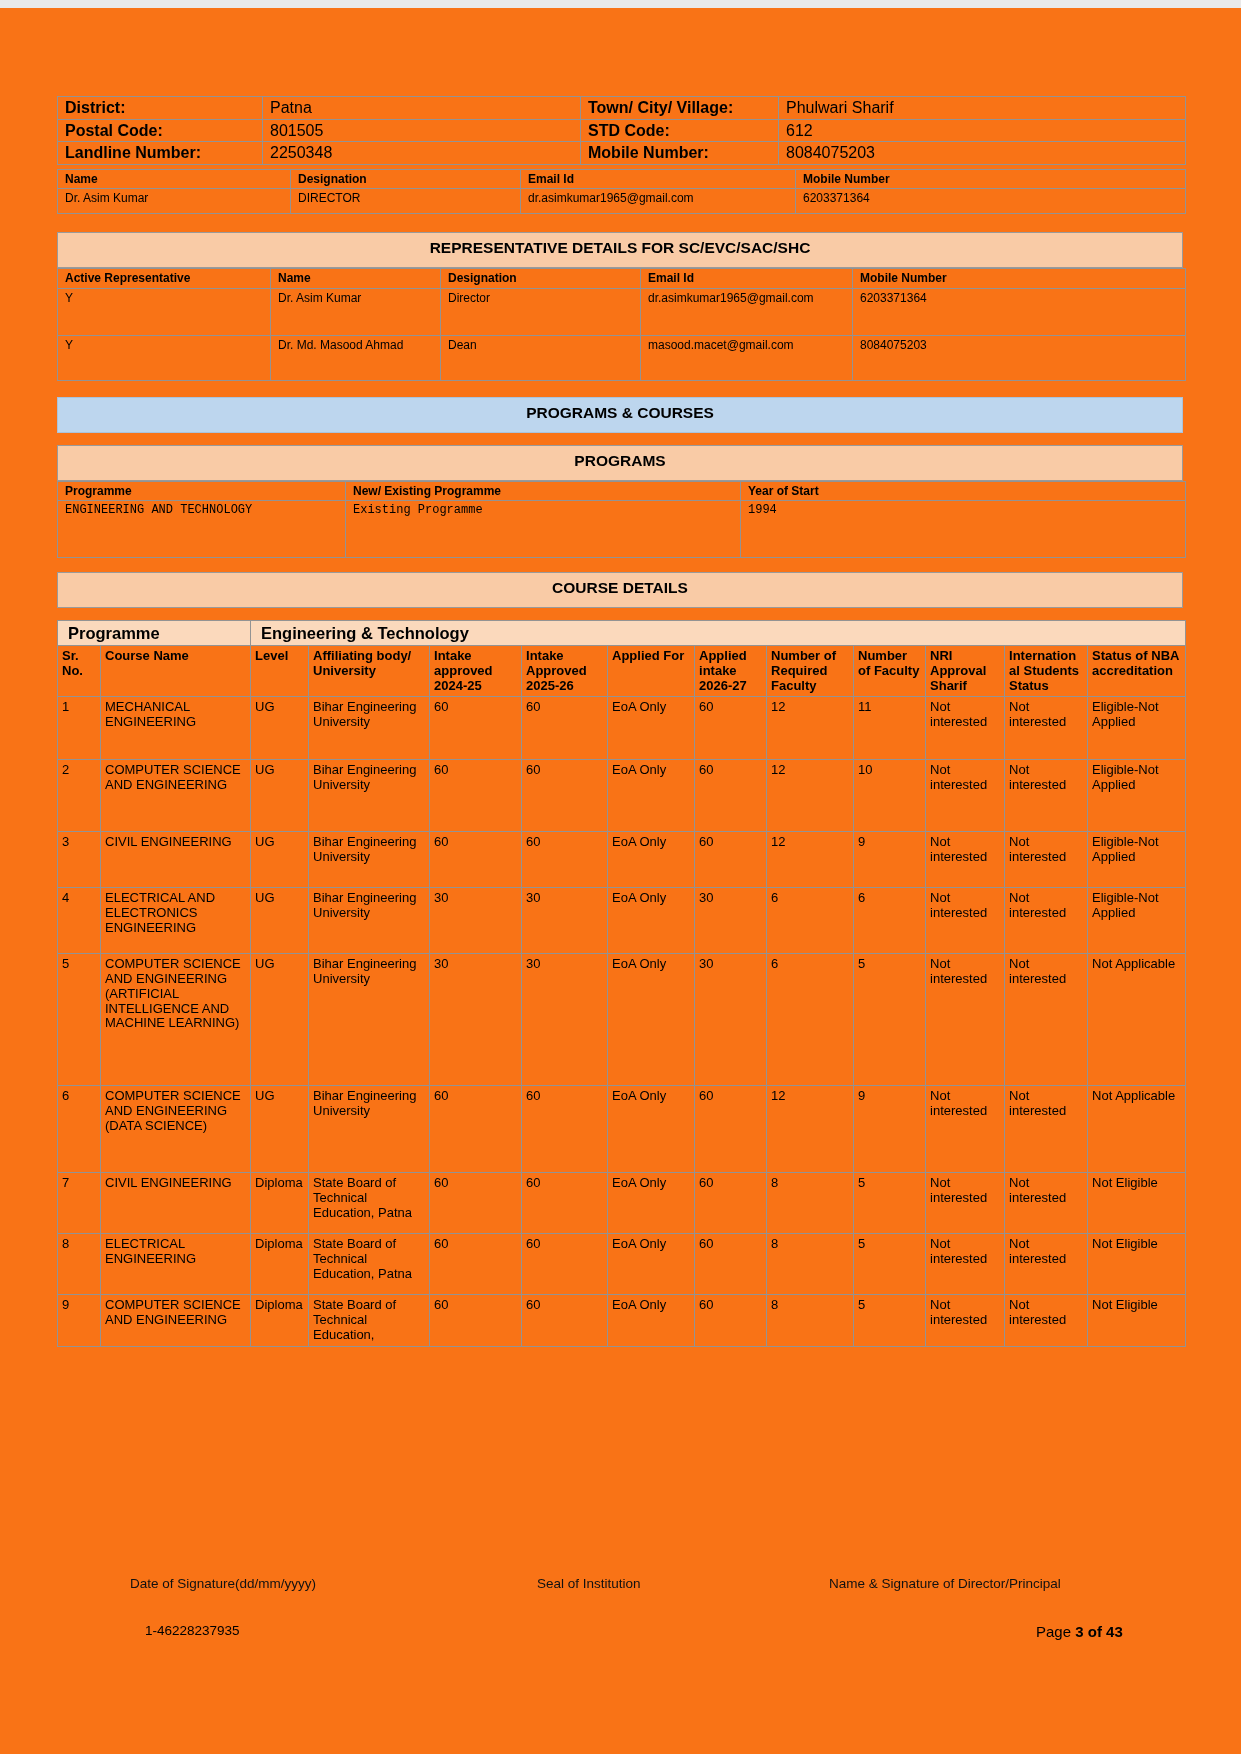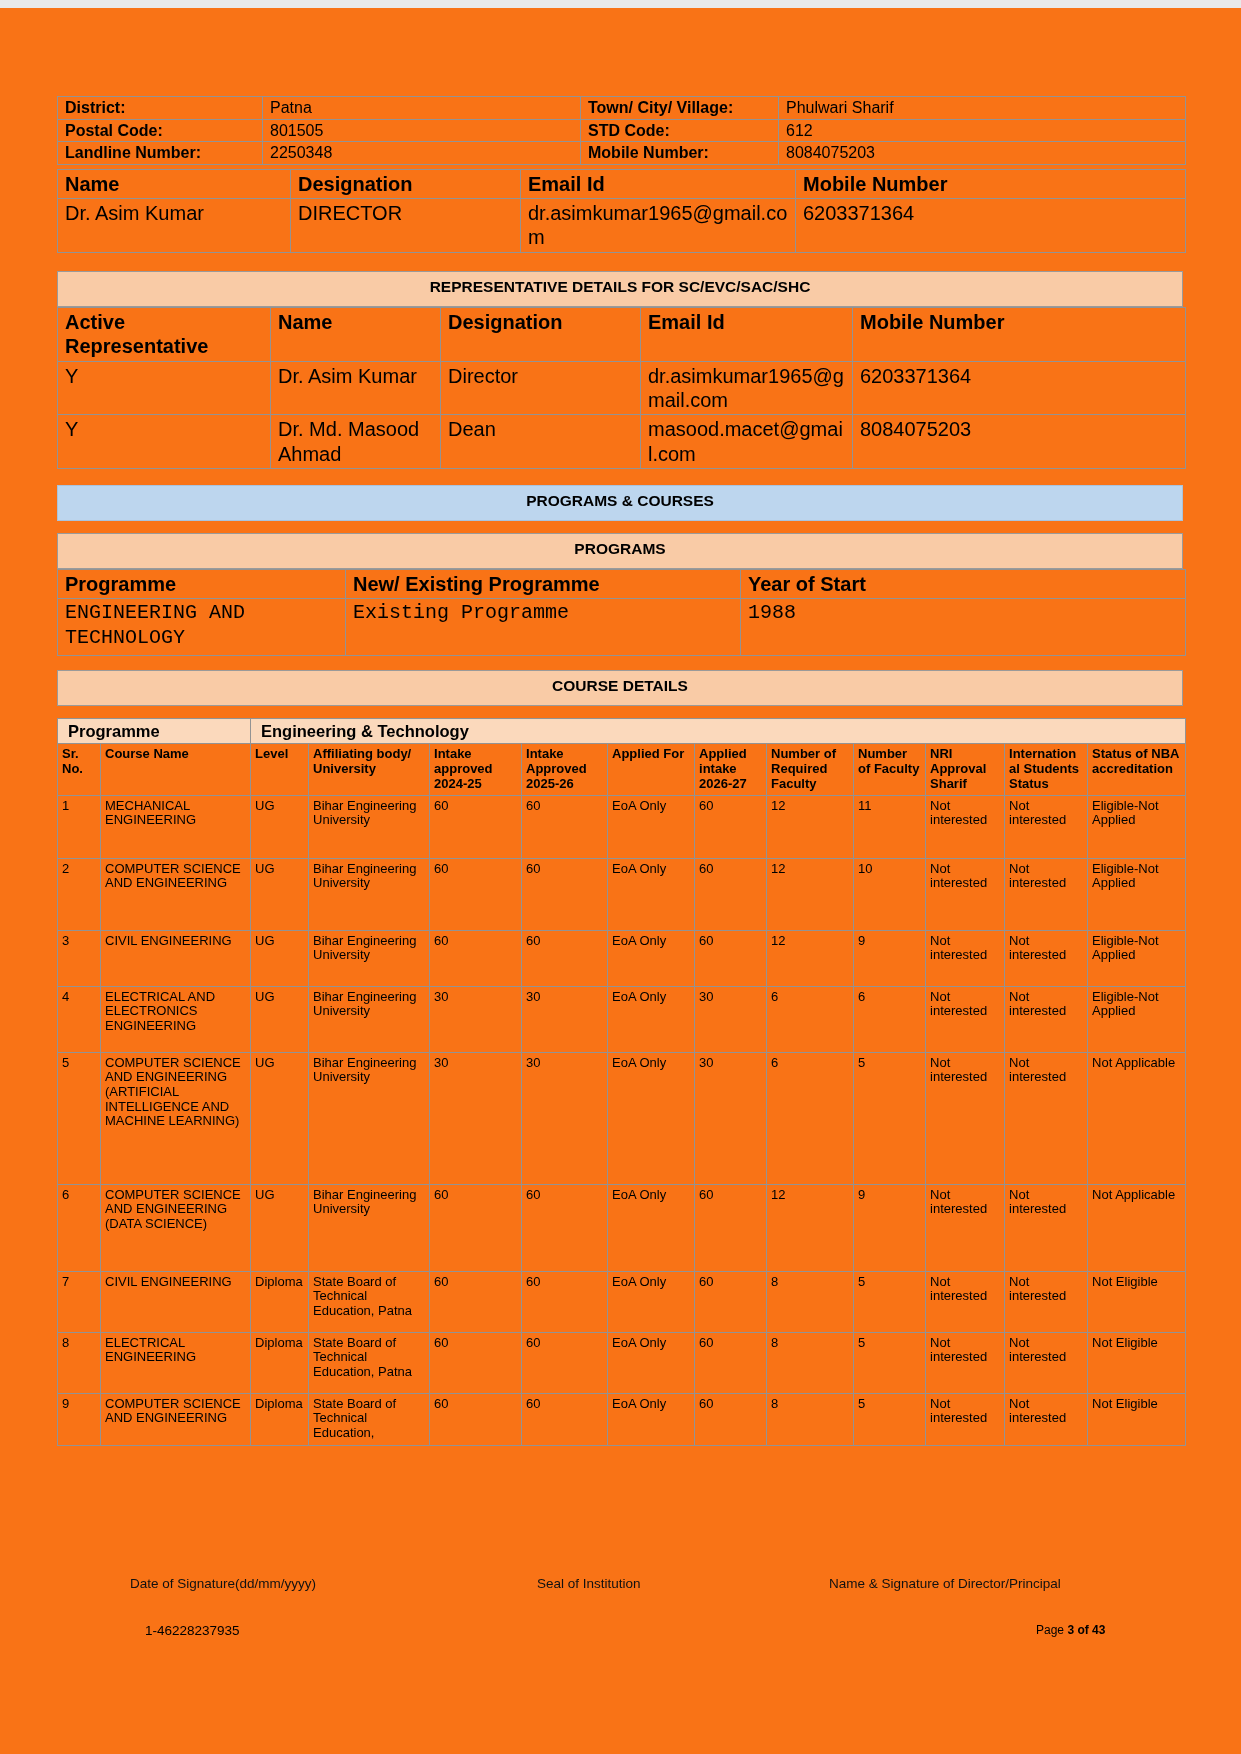--- a/index.html
+++ b/index.html
@@ -41,21 +41,21 @@
   .tbl-contact{font-size:16px;line-height:1.22;}
   .tbl-contact td{padding:1px 7px;}
   .tbl-contact td.lbl{font-weight:bold;}
   .tbl-contact tr:nth-child(1) td,
   .tbl-contact tr:nth-child(2) td,
   .tbl-contact tr:nth-child(3) td{height:19px;}
   .tbl-contact tr:nth-child(4) td{height:40px;}
   .tbl-contact tr:nth-child(5) td{height:40px;}
 
   
-  .tbl-mid{font-size:20px;line-height:1.22;}
+  .tbl-mid{font-size:12px;line-height:1.22;}
   .tbl-mid th{font-weight:bold;padding:2px 7px;}
   .tbl-mid td{padding:2px 7px;}
   .tbl-additional tbody td{height:20px;}
   .tbl-rep tbody tr:nth-of-type(1) td{height:42px;}
   .tbl-rep tbody tr:nth-of-type(2) td{height:40px;}
   .tbl-programs tbody td{height:52px;font-family:Liberation Mono, monospace;}
 
   .gap4{height:4px;}  .gap12{height:12px;}  .gap14{height:14px;}
   .gap16{height:16px;}  .gap18{height:18px;}
 
@@ -76,21 +76,21 @@
   .tbl-course tbody tr:nth-of-type(7) td{height:54px;}
   .tbl-course tbody tr:nth-of-type(8) td{height:54px;}
   .tbl-course tbody tr:nth-of-type(9) td{height:45px;}
 
   
   .footer-label{position:absolute;top:1568px;font-size:13.5px;color:#111;}
   .f-date{left:130px;}
   .f-seal{left:537px;}
   .f-sign{left:829px;}
   .ref-id{position:absolute;left:145px;top:1615px;font-size:13.5px;}
-  .page-num{position:absolute;left:1036px;top:1615px;font-size:12px;}
+  .page-num{position:absolute;left:1036px;top:1615px;font-size:15px;}
   .page-num .pg-bold{font-weight:bold;}
 </style>
 </head>
 <body>
 
 <div class="page">
   <div class="content">
 
     <table class="tbl-contact">
       <colgroup>
@@ -207,21 +207,21 @@
           <th>Programme</th>
           <th>New/ Existing Programme</th>
           <th>Year of Start</th>
         </tr>
       </thead>
       <tbody>
 
           <tr>
             <td>ENGINEERING AND TECHNOLOGY</td>
             <td>Existing Programme</td>
-            <td>1988</td>
+            <td>1994</td>
           </tr>
         </tbody>
     </table>
 
     <div class="gap14"></div>
 
     <div class="banner peach">COURSE DETAILS</div>
 
     <div class="gap12"></div>
 

